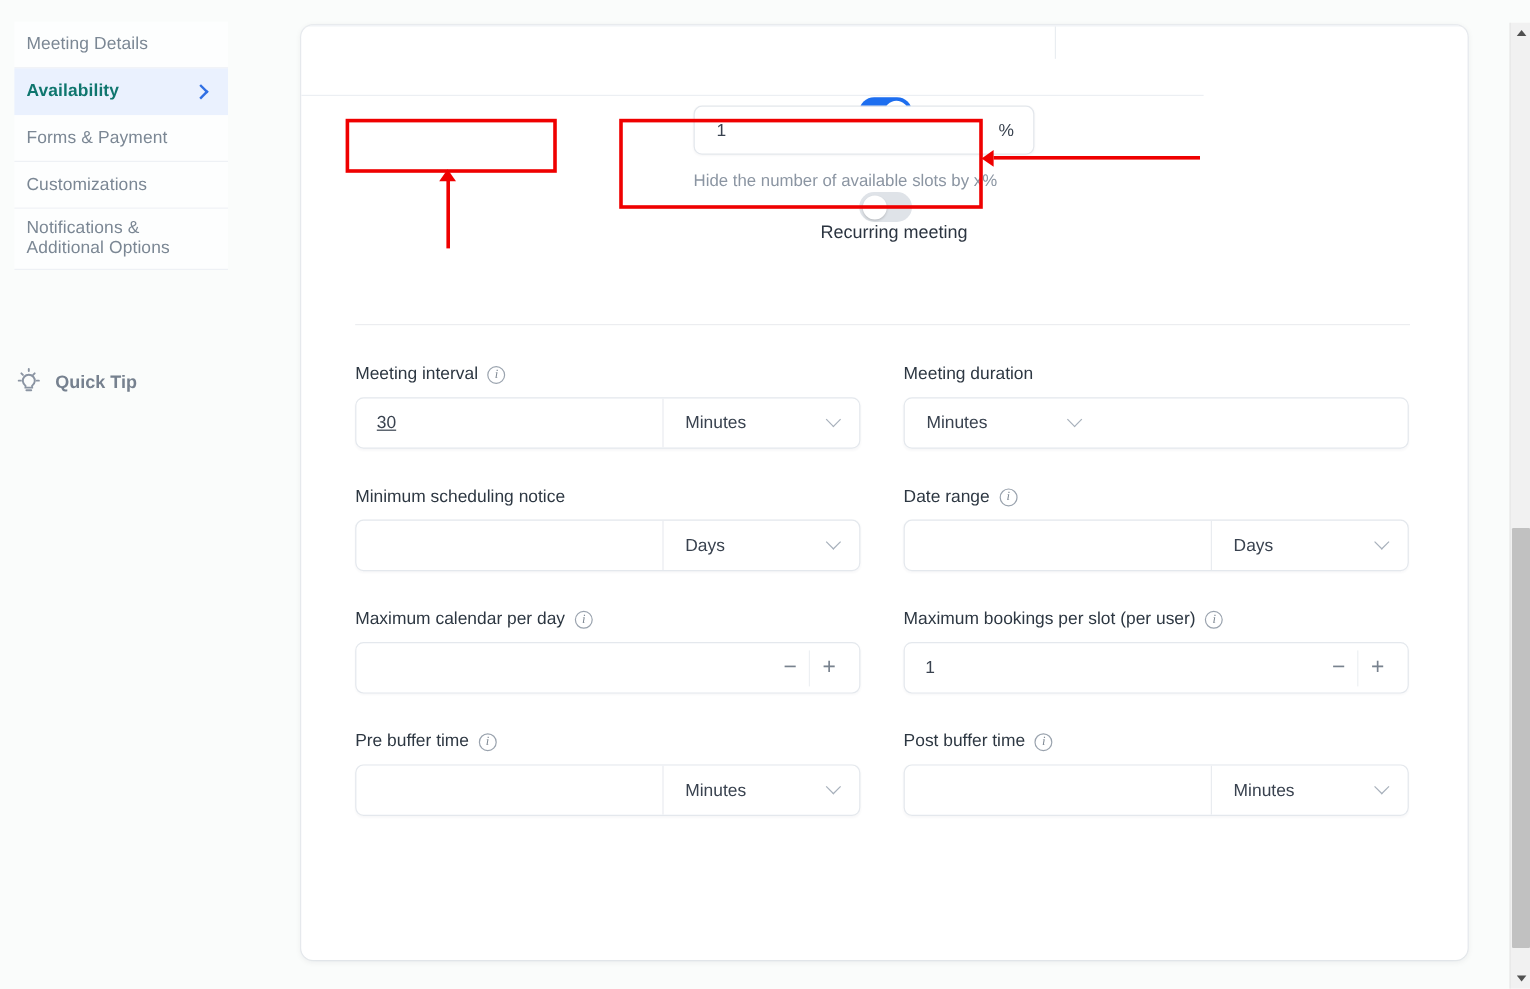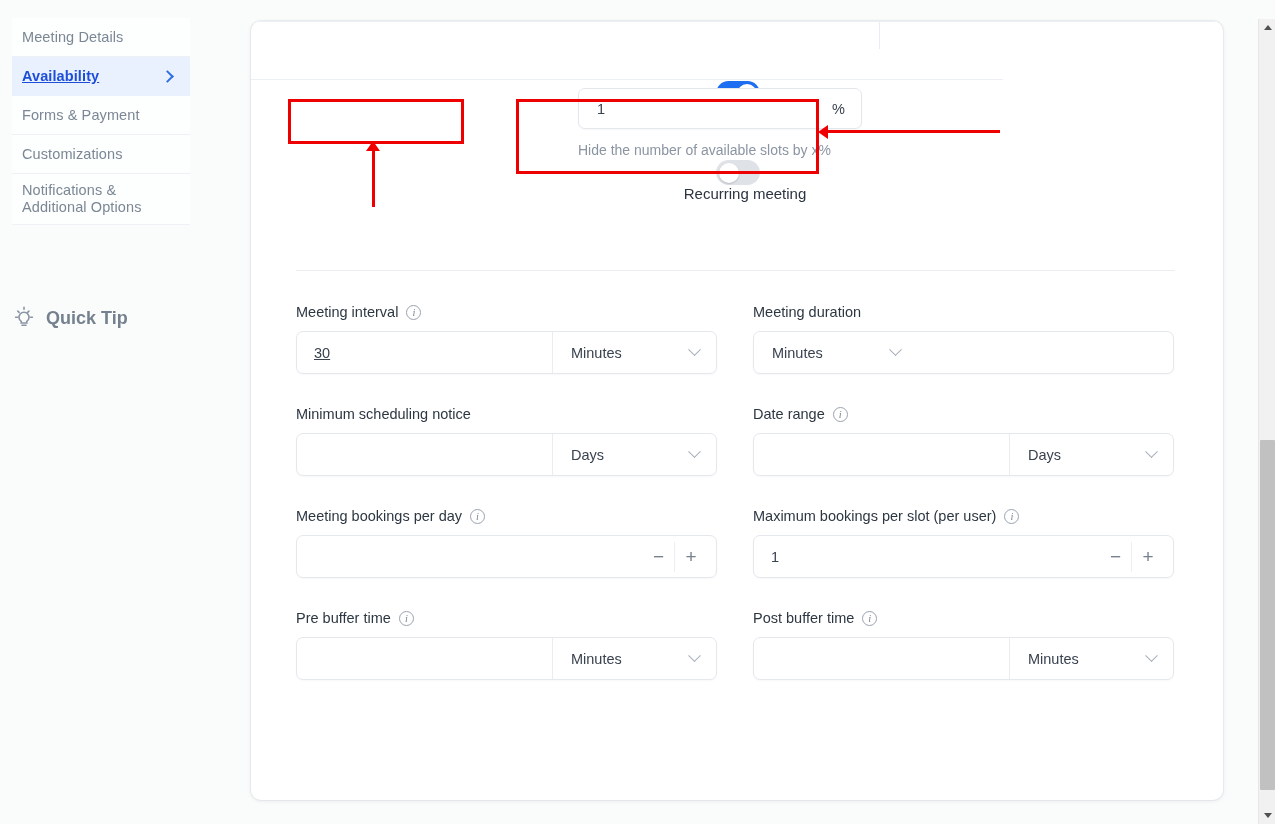--- a/index.html
+++ b/index.html
@@ -28,38 +28,37 @@
     font-size: 14.5px;
     color: #7b8794;
     background: #fdfefe;
     border-bottom: 1px solid #eef1f5;
     letter-spacing: .1px;
   }
   .nav-item.tall { height: 51px; align-items: center; }
   .nav-item.tall .nav-label { line-height: 17px; }
   .nav-item.active {
     background: #eaf1fe;
-    color: #1d4ed8;
+    color: #0f766e;
     font-weight: 700;
     border-bottom: 1px solid transparent;
-    text-decoration: underline;
   }
   .nav-label { flex: 1; }
   .chevron-right {
     width: 9px; height: 9px;
     border-right: 2px solid #2f6fe4;
     border-top: 2px solid #2f6fe4;
     transform: rotate(45deg);
     margin-right: 4px;
   }
 
   
   .tip { position: absolute; left: 12px; top: 306px; width: 196px; }
   .tip-head { display: flex; align-items: center; gap: 10px; }
-  .tip-title { font-size: 18px; font-weight: 700; color: #76818f; }
+  .tip-title { font-size: 15px; font-weight: 700; color: #76818f; }
   .tip-body {
     margin-top: 13px;
     font-size: 13px;
     line-height: 20px;
     color: #9aa4b1;
     width: 184px;
   }
   .bulb { width: 24px; height: 24px; display:block; }
 
   
@@ -388,21 +387,21 @@
               <span>Days</span>
               <span class="chev-down"></span>
             </div>
           </div>
         </div>
       </div>
 
       <div class="row">
         <div class="col">
           <div class="field-label">
-            <span>Meeting bookings per day</span>
+            <span>Maximum calendar per day</span>
             <span class="info-i">i</span>
           </div>
           <div class="stepper">
             <div class="txt"></div>
             <div class="stepbtn minus">−</div>
             <div class="stepbtn">+</div>
           </div>
         </div>
         <div class="col">
           <div class="field-label">

